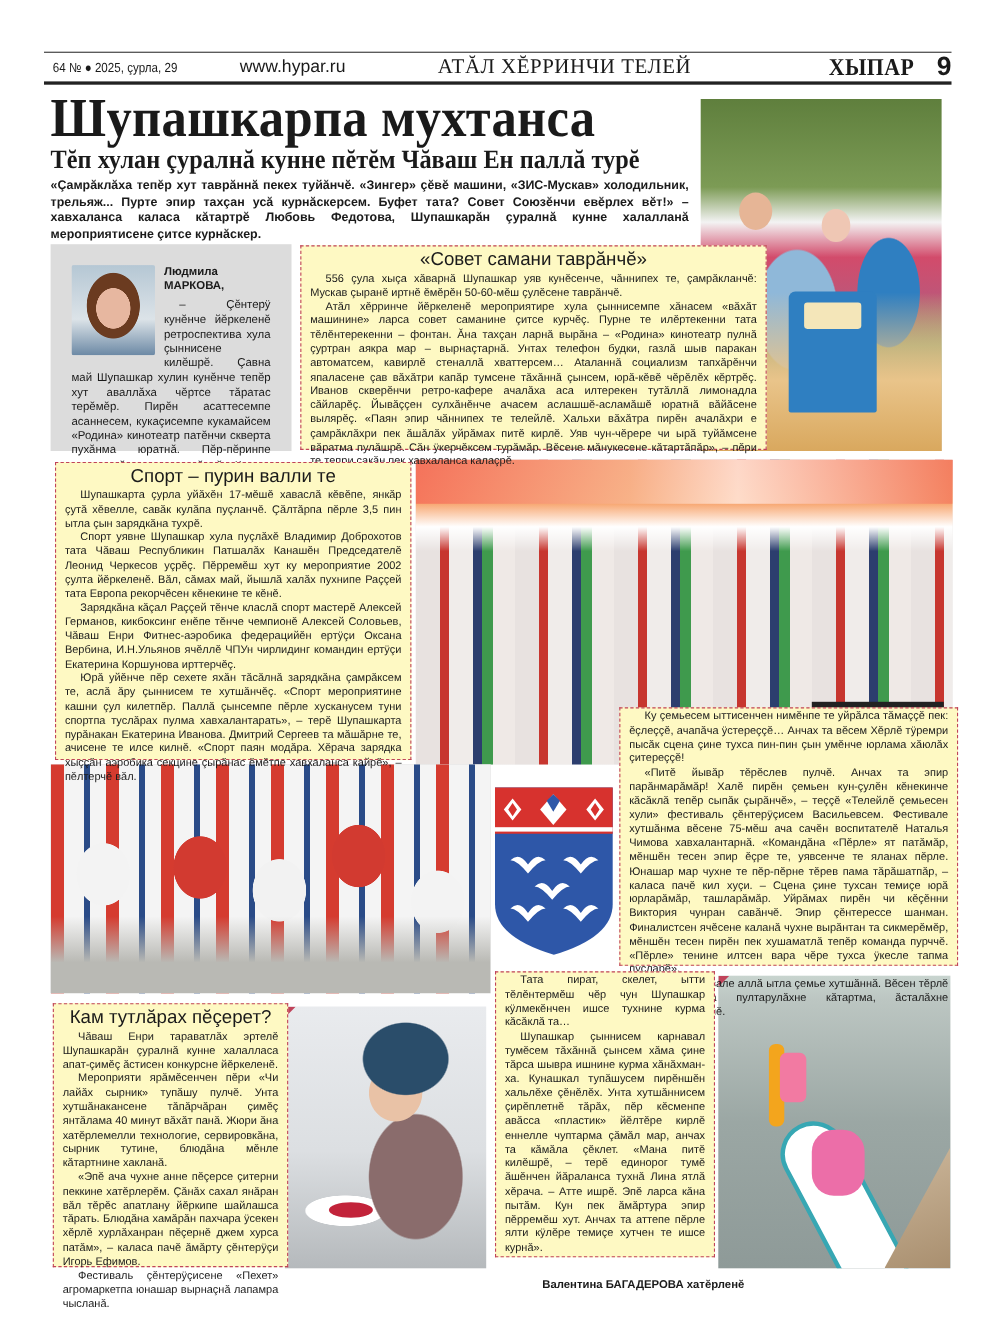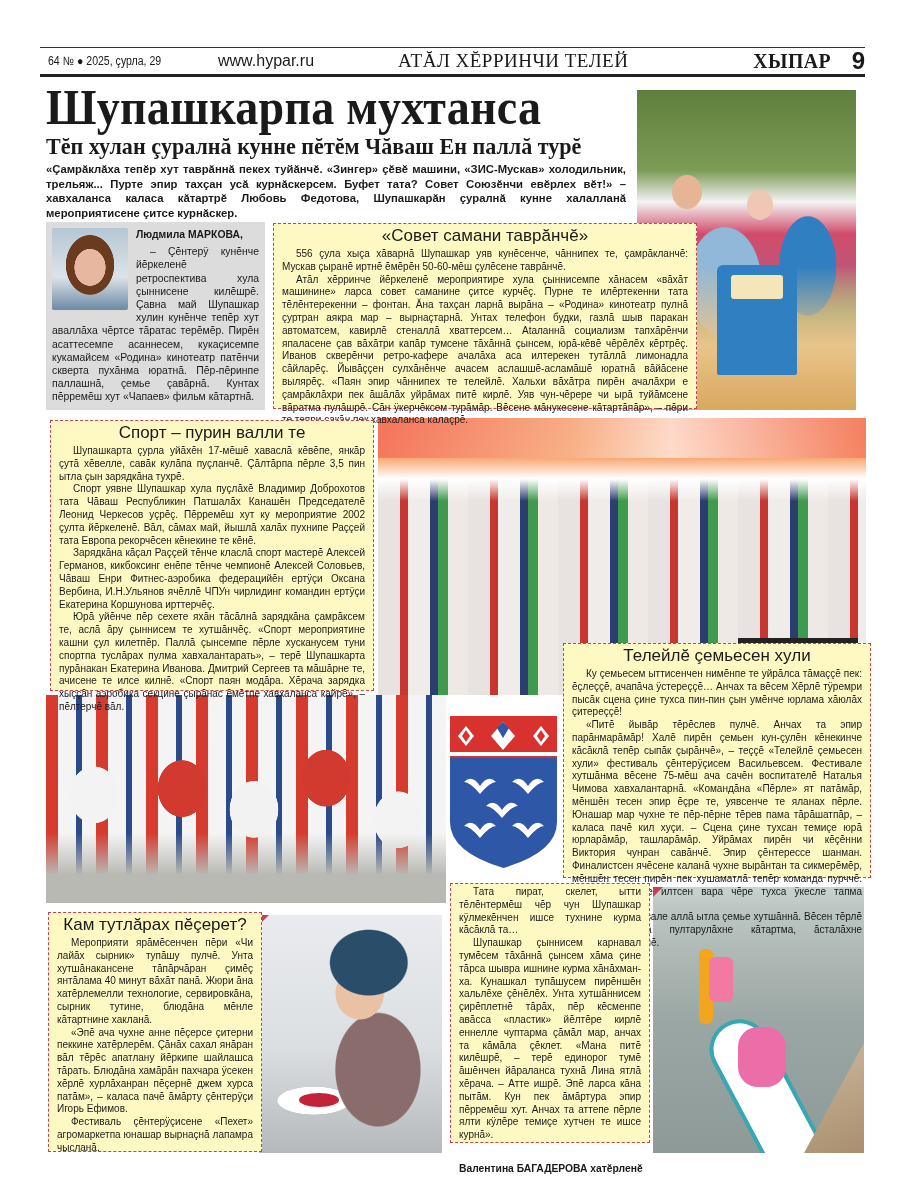--- a/index.html
+++ b/index.html
@@ -16,21 +16,21 @@
   .mast .brand { font-family: "Liberation Serif", serif; font-size: 22px; font-weight: bold; letter-spacing: 0.5px; transform: scaleX(0.9); }
   .mast .page-no { font-size: 24px; font-weight: bold; margin-left: 16px; }
   .mast-rule { left: 40px; right: 48px; top: 74px; height: 3px; background: #222; }
 
   
   .headline { left: 46px; top: 80px; font-family: "Liberation Serif", serif; font-size: 50px; line-height: 54px; letter-spacing: 0.3px; transform: scaleX(0.92); transform-origin: left; white-space: nowrap; }
   .subhead { left: 46px; top: 132px; font-family: "Liberation Serif", serif; font-size: 24px; line-height: 28px; transform: scaleX(0.92); transform-origin: left; white-space: nowrap; }
   .lead { left: 46px; top: 162px; width: 580px; font-size: 11.3px; line-height: 14.7px; font-weight: bold; text-align: justify; }
 
   
-  .author-box { left: 46px; top: 222px; width: 219px; height: 188px; background: #dcdcdc; padding: 6px; font-size: 10.4px; line-height: 13.2px; }
+  .author-box { left: 46px; top: 222px; width: 219px; height: 188px; background: #dcdcdc; padding: 19px; font-size: 10.4px; line-height: 13.2px; }
   .author-photo { float: left; width: 76px; height: 82px; margin: 0 8px 4px 0; border-radius: 2px;
     background: radial-gradient(ellipse 22px 26px at 50% 48%, #e7b7a0 0 70%, transparent 72%),
                 radial-gradient(ellipse 34px 42px at 50% 45%, #6b3b20 0 70%, transparent 72%),
                 linear-gradient(180deg, #b5c7d4 0%, #dce3e8 60%, #6c89a5 100%); }
   .author-name { font-weight: bold; }
   .author-text { text-align: justify; }
   .author-role { text-decoration: underline; text-underline-offset: 2px; }
   .author-text p.quote { text-indent: 14px; margin-top: 4px; }
 
   
@@ -89,21 +89,21 @@
   .cook-plate-berry { left: 40px; top: 178px; width: 40px; height: 14px; border-radius: 50%; background: #c2233a; }
 
   .photo-sup { left: 653px; top: 887px; width: 211px; height: 266px;
     background: linear-gradient(180deg, #c8d4cf 0%, #bcc6c2 8%, #9ba7a4 50%, #8e9a98 100%); }
   .sup-board { left: 46px; top: 150px; width: 60px; height: 180px; border-radius: 30px; background: #ffffff; border: 4px solid #37a7b3; transform: rotate(-28deg); transform-origin: top left; }
   .sup-man-top { left: 56px; top: 70px; width: 24px; height: 45px; background: #f27aa2; border-radius: 6px; }
   .sup-boa { left: 46px; top: 62px; width: 14px; height: 75px; background: #f3a51d; border-radius: 6px; }
   .sup-pink { left: 85px; top: 140px; width: 48px; height: 60px; background: #ec6ea8; border-radius: 20px; }
   .sup-dock { right: 0; bottom: 0; width: 60px; height: 110px; background: linear-gradient(160deg, #cdb89c, #a98f6f); clip-path: polygon(100% 0, 100% 100%, 0 100%); }
 
-  .credit { left: 459px; top: 1163px; font-size: 10.3px; font-weight: bold; }
+  .credit { left: 493px; top: 1163px; font-size: 10.3px; font-weight: bold; }
   .corner-mark { width: 10px; height: 10px; background: #c0435a; clip-path: polygon(0 0, 100% 0, 0 100%); }
 </style>
 </head>
 <body>
 
 <div class="abs top-rule"></div>
 <div class="abs mast">
   <span class="issue">64 № ● 2025, çурла, 29</span>
   <span class="site">www.hypar.ru</span>
   <span class="paper">АТĂЛ ХĔРРИНЧИ ТЕЛЕЙ</span>
@@ -167,28 +167,28 @@
   <g fill="#ffffff">
     <path d="M18 70 q8 -8 16 4 q8 -12 16 -4 q-6 0 -16 12 q-10 -12 -16 -12z"></path>
     <path d="M66 70 q8 -8 16 4 q8 -12 16 -4 q-6 0 -16 12 q-10 -12 -16 -12z"></path>
     <path d="M40 94 q8 -8 16 4 q8 -12 16 -4 q-6 0 -16 12 q-10 -12 -16 -12z"></path>
     <path d="M18 114 q8 -8 16 4 q8 -12 16 -4 q-6 0 -16 12 q-10 -12 -16 -12z"></path>
     <path d="M66 114 q8 -8 16 4 q8 -12 16 -4 q-6 0 -16 12 q-10 -12 -16 -12z"></path>
   </g>
 </svg>
 
 <div class="abs dash-box family-box">
-  <h3>Телейлĕ çемьесен хули</h3>
   <p>Ку çемьесем ыттисенчен нимĕнпе те уйрăлса тăмаççĕ пек: ĕçлеççĕ, ачапăча ÿстереççĕ… Анчах та вĕсем Хĕрлĕ тÿремри пысăк сцена çине тухса пин-пин çын умĕнче юрлама хăюлăх çитереççĕ!</p>
   <p>«Питĕ йывăр тĕрĕслев пулчĕ. Анчах та эпир парăнмарăмăр! Халĕ пирĕн çемьен кун-çулĕн кĕнекинче кăсăклă тепĕр сыпăк çырăнчĕ», – теççĕ «Телейлĕ çемьесен хули» фестиваль çĕнтерÿçисем Васильевсем. Фестивале хутшăнма вĕсене 75-мĕш ача сачĕн воспитателĕ Наталья Чимова хавхалантарнă. «Командăна «Пĕрле» ят патăмăр, мĕншĕн тесен эпир ĕçре те, уявсенче те яланах пĕрле. Юнашар мар чухне те пĕр-пĕрне тĕрев пама тăрăшатпăр, – каласа пачĕ кил хуçи. – Сцена çине тухсан темиçе юрă юрларăмăр, ташларăмăр. Уйрăмах пирĕн чи кĕçĕнни Виктория чунран савăнчĕ. Эпир çĕнтерессе шанман. Финалистсен ячĕсене каланă чухне вырăнтан та сикмерĕмĕр, мĕншĕн тесен пирĕн пек хушаматлă тепĕр команда пурччĕ. «Пĕрле» тенине илтсен вара чĕре тухса ÿкесле тапма пуçларĕ».</p>
   <p>Кăçал фестивале аллă ытла çемье хутшăннă. Вĕсен тĕрлĕ конкурсăмăртура пултарулăхне кăтартма, ăсталăхне çирĕплетме тивнĕ.</p>
 </div>
 
 <div class="abs dash-box cook-box">
   <h3>Кам тутлăрах пĕçерет?</h3>
+  <p>Чăваш Енри тараватлăх эртелĕ Шупашкарăн çуралнă кунне халалласа апат-çимĕç ăстисен конкурсне йĕркеленĕ.</p>
   <p>Мероприяти ярăмĕсенчен пĕри «Чи лайăх сырник» тупăшу пулчĕ. Унта хутшăнакансене тăпăрчăран çимĕç янтăлама 40 минут вăхăт панă. Жюри ăна хатĕрлемелли технологие, сервировкăна, сырник тутине, блюдăна мĕнле кăтартнине хакланă.</p>
   <p>«Эпĕ ача чухне анне пĕçерсе çитерни пеккине хатĕрлерĕм. Çăнăх сахал янăран вăл тĕрĕс апатлану йĕркипе шайлашса тăрать. Блюдăна хамăрăн пахчара ÿсекен хĕрлĕ хурлăханран пĕçернĕ джем хурса патăм», – каласа пачĕ ăмăрту çĕнтерÿçи Игорь Ефимов.</p>
   <p>Фестиваль çĕнтерÿçисене «Пехет» агромаркетпа юнашар вырнаçнă лапамра чысланă.</p>
 </div>
 
 <div class="abs photo photo-cook">
   <div class="abs corner-mark" style="left:0;top:0"></div>
   <div class="abs cook-plate-berry"></div>
 </div>
 

